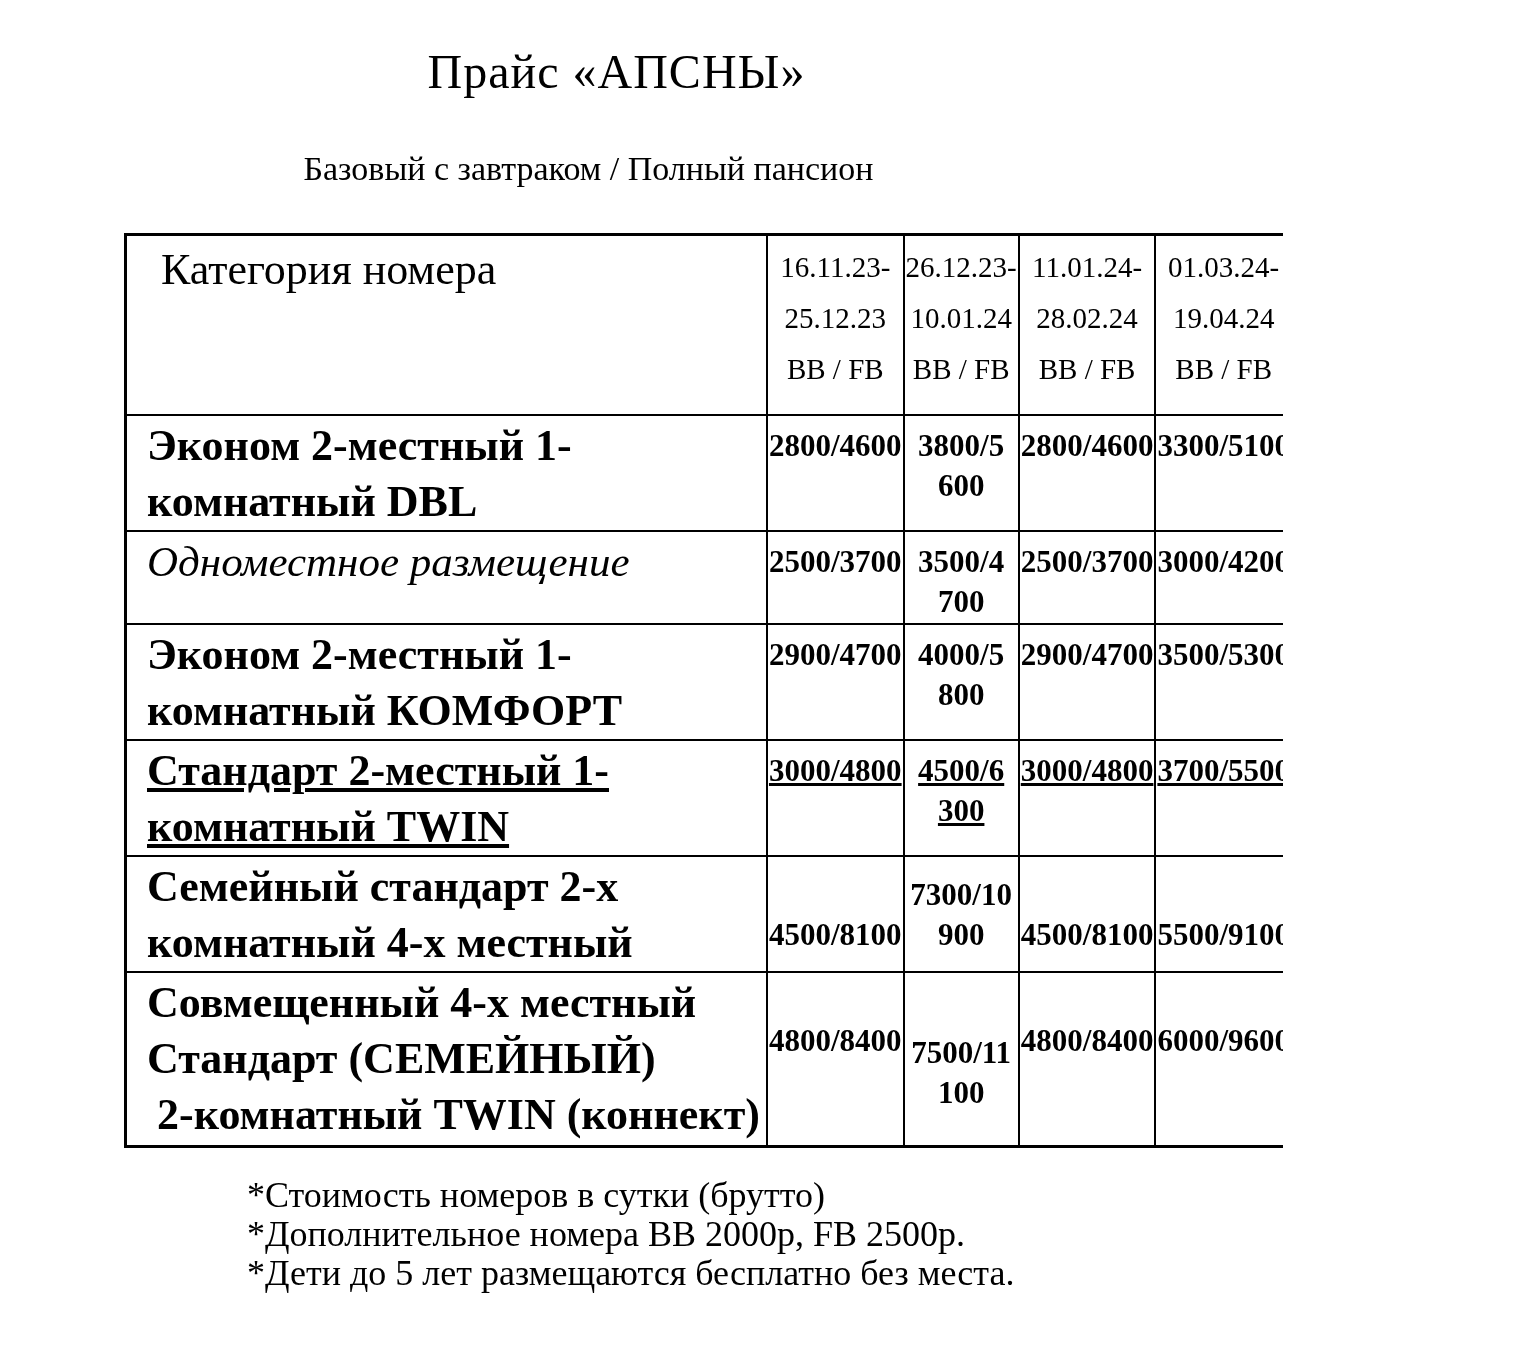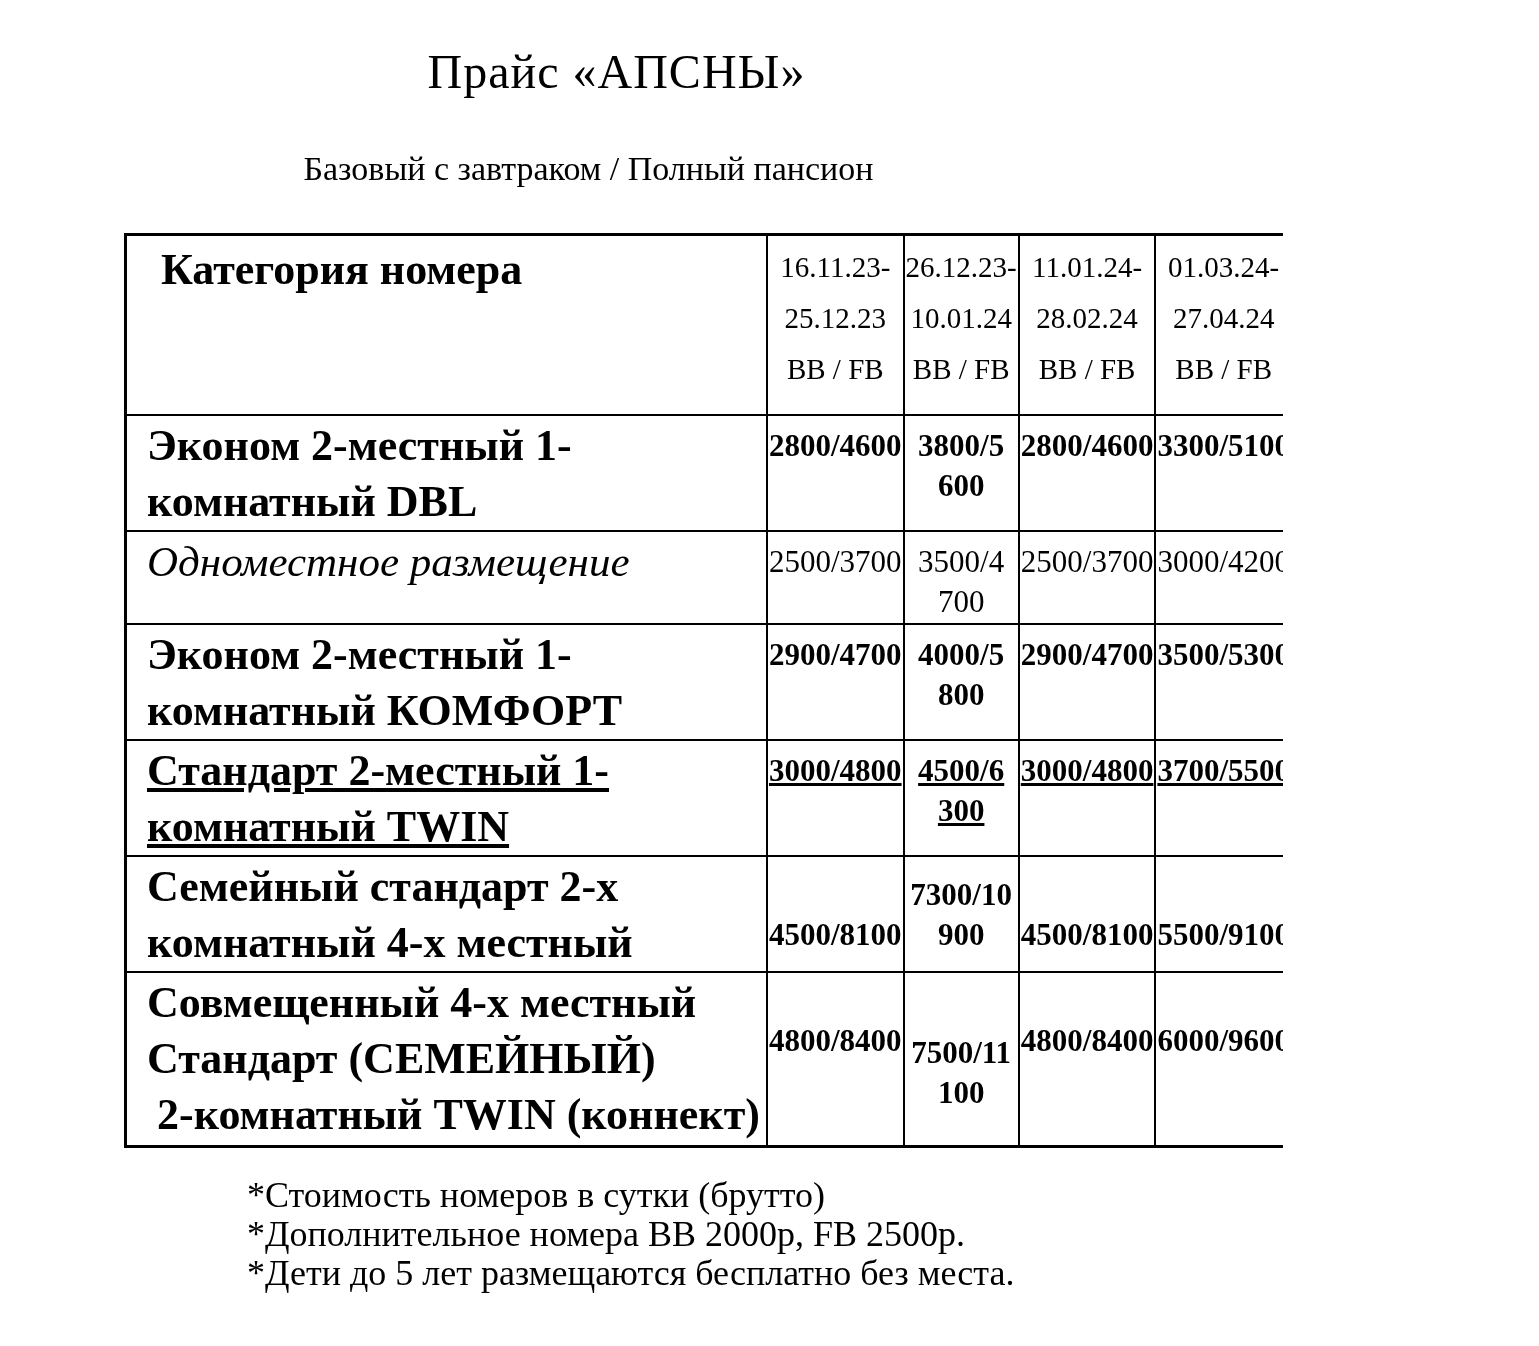--- a/index.html
+++ b/index.html
@@ -48,21 +48,21 @@
   td.cat {
     font-size:44px;
     font-weight:bold;
     line-height:56px;
     text-align:left;
     vertical-align:top;
     padding:2px 6px 0 20px;
   }
   td.hdr-cat {
     font-size:44px;
-    font-weight:bold;
+    font-weight:normal;
     line-height:56px;
     text-align:left;
     vertical-align:top;
     padding:6px 6px 0 34px;
   }
   td.hdr-period {
     font-size:29px;
     font-weight:normal;
     line-height:51px;
     text-align:center;
@@ -76,21 +76,21 @@
     line-height:40px;
     text-align:center;
     vertical-align:top;
     padding-top:10px;
   }
   tr.r-single td.cat {
     font-weight:normal;
     font-style:italic;
     font-size:43px;
   }
-  tr.r-single td.val { font-weight:normal; }
+  tr.r-single td.val { font-weight:bold; }
   tr.r-family td.val {
     vertical-align:bottom;
     padding-top:0;
     padding-bottom:16px;
   }
   tr.r-connect td.val { padding-top:48px; }
   tr.r-connect td.val.val-low { padding-top:60px; }
   .cat-line { white-space:nowrap; }
   .cat-line.indented { padding-left:10px; }
   .notes {
@@ -130,21 +130,21 @@
         <div>10.01.24</div>
         <div>BB / FB</div>
       </td>
       <td class="hdr-period">
         <div>11.01.24-</div>
         <div>28.02.24</div>
         <div>BB / FB</div>
       </td>
       <td class="hdr-period">
         <div>01.03.24-</div>
-        <div>27.04.24</div>
+        <div>19.04.24</div>
         <div>BB / FB</div>
       </td>
     </tr>
 
     <tr class="r-dbl">
       <td class="cat">
         <div class="cat-line">Эконом 2-местный 1-</div>
         <div class="cat-line">комнатный DBL</div>
       </td>
       <td class="val">2800/4600</td>

